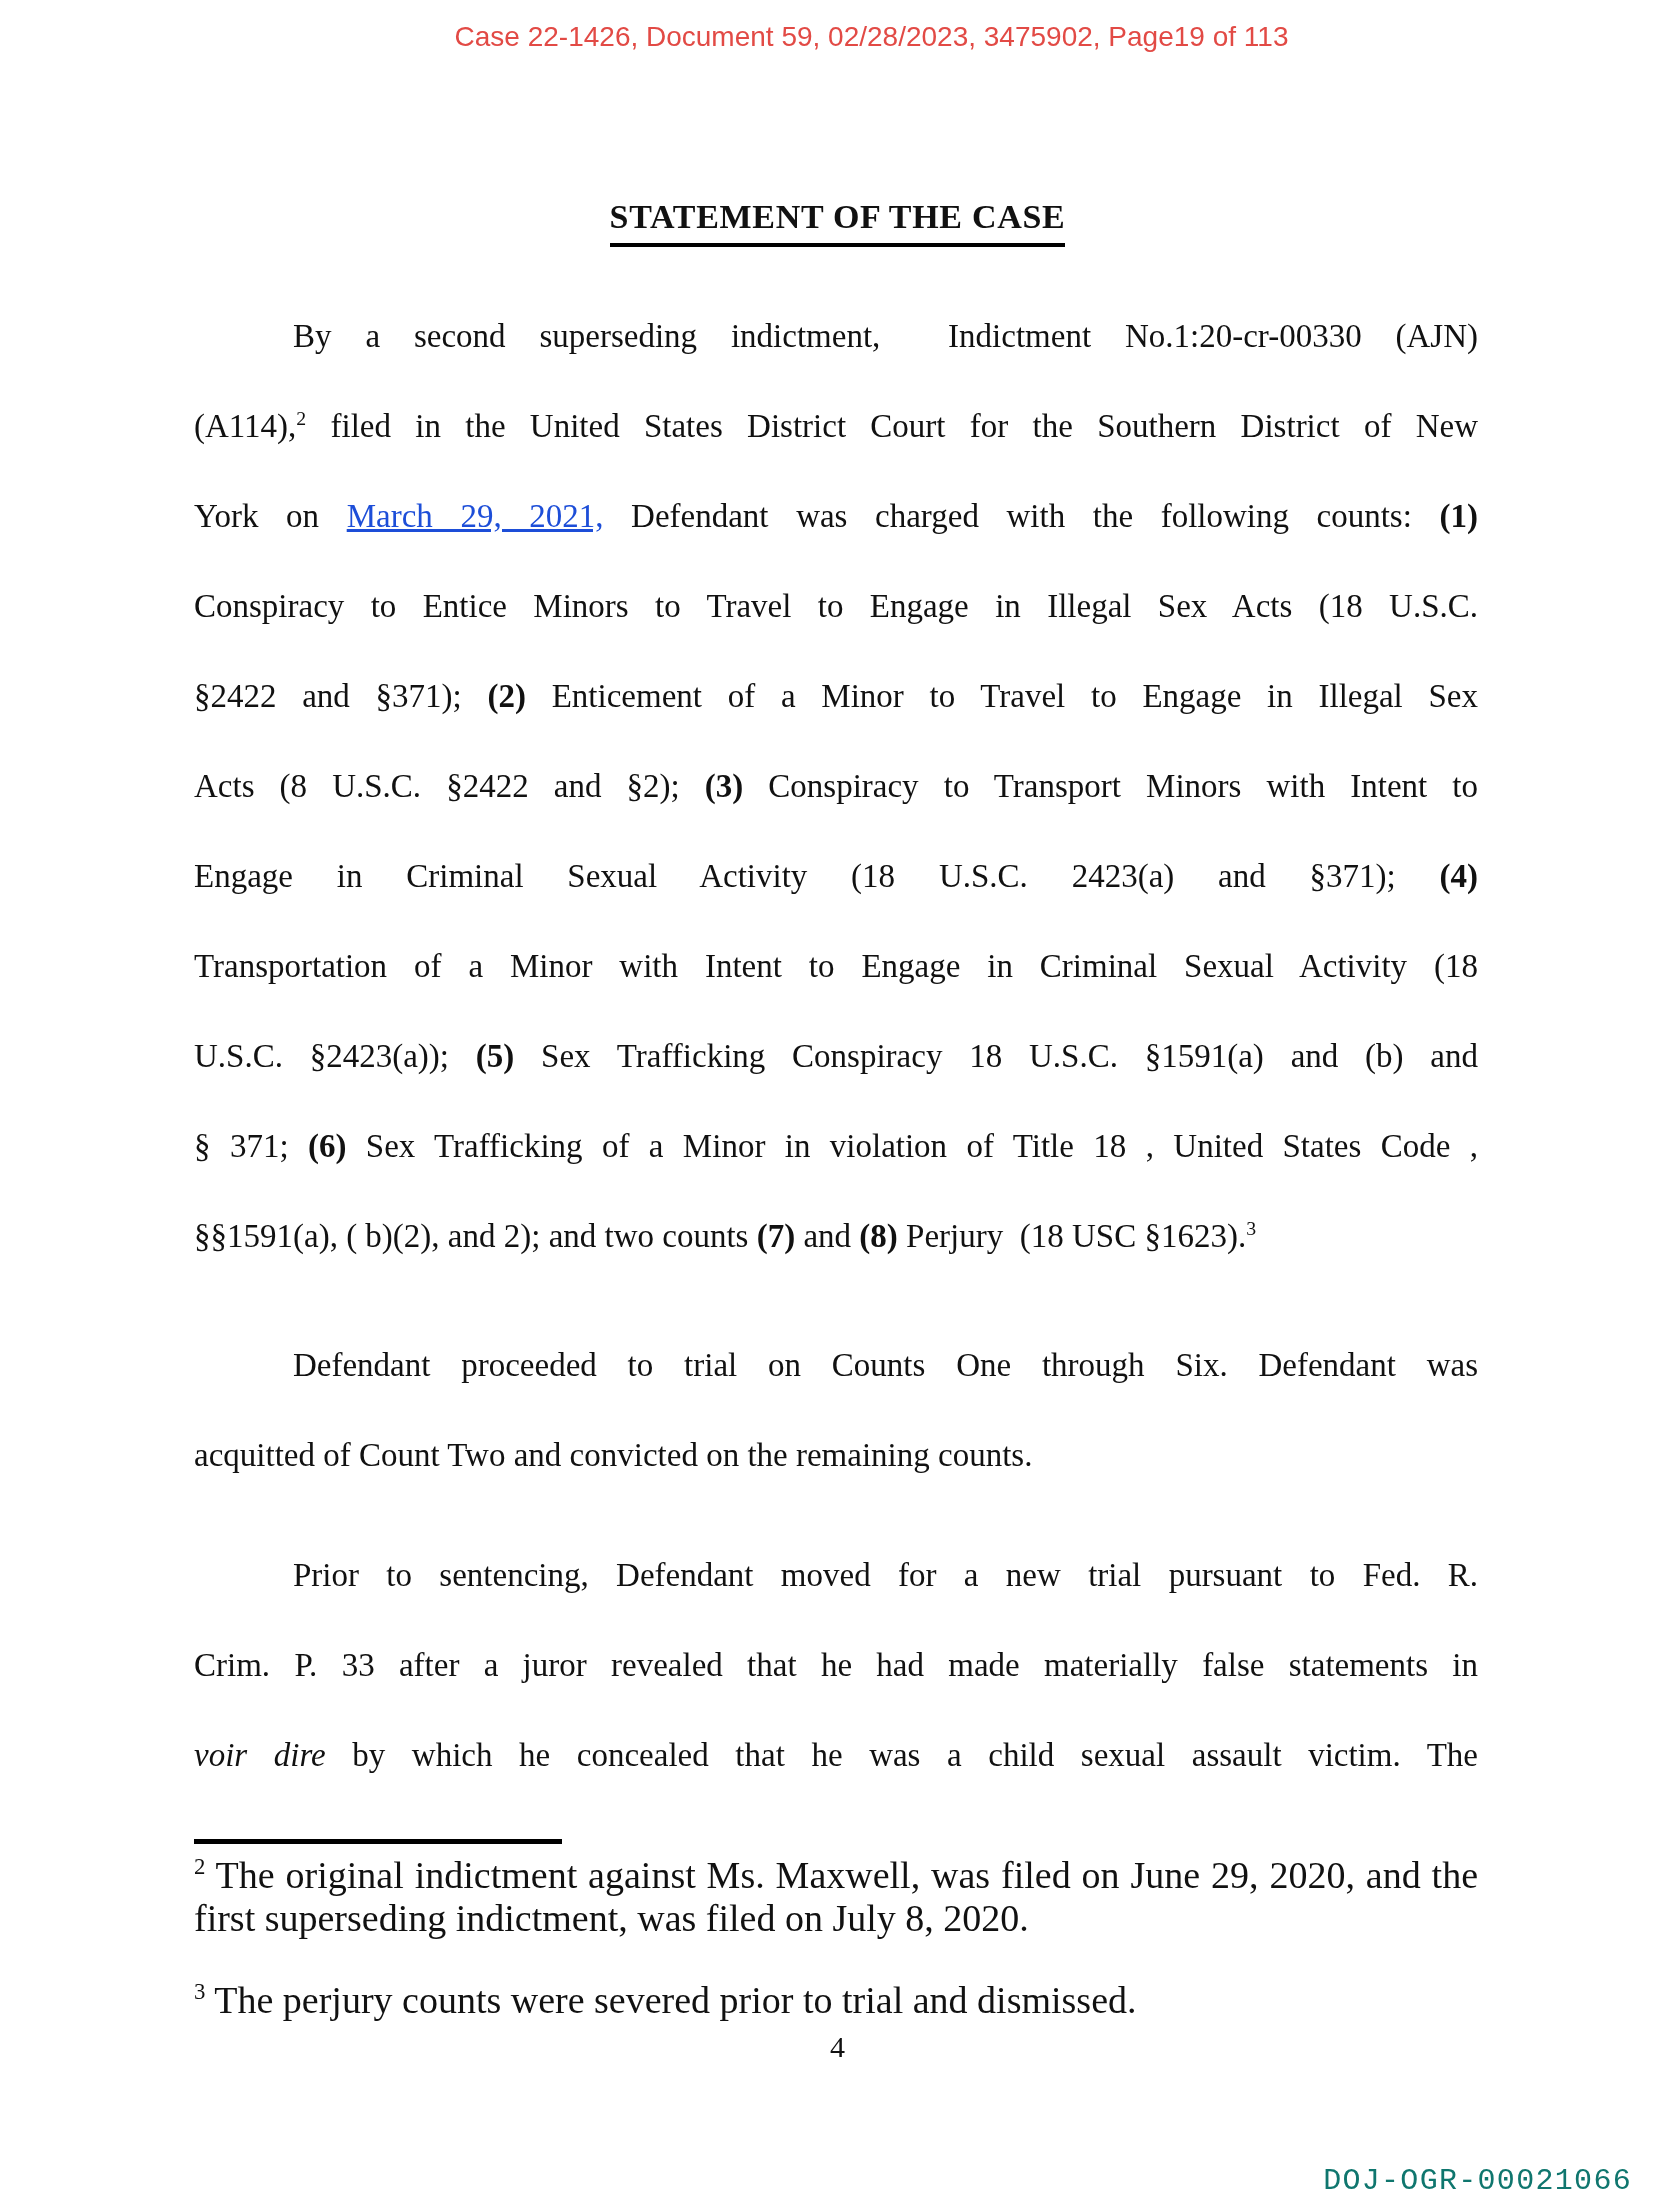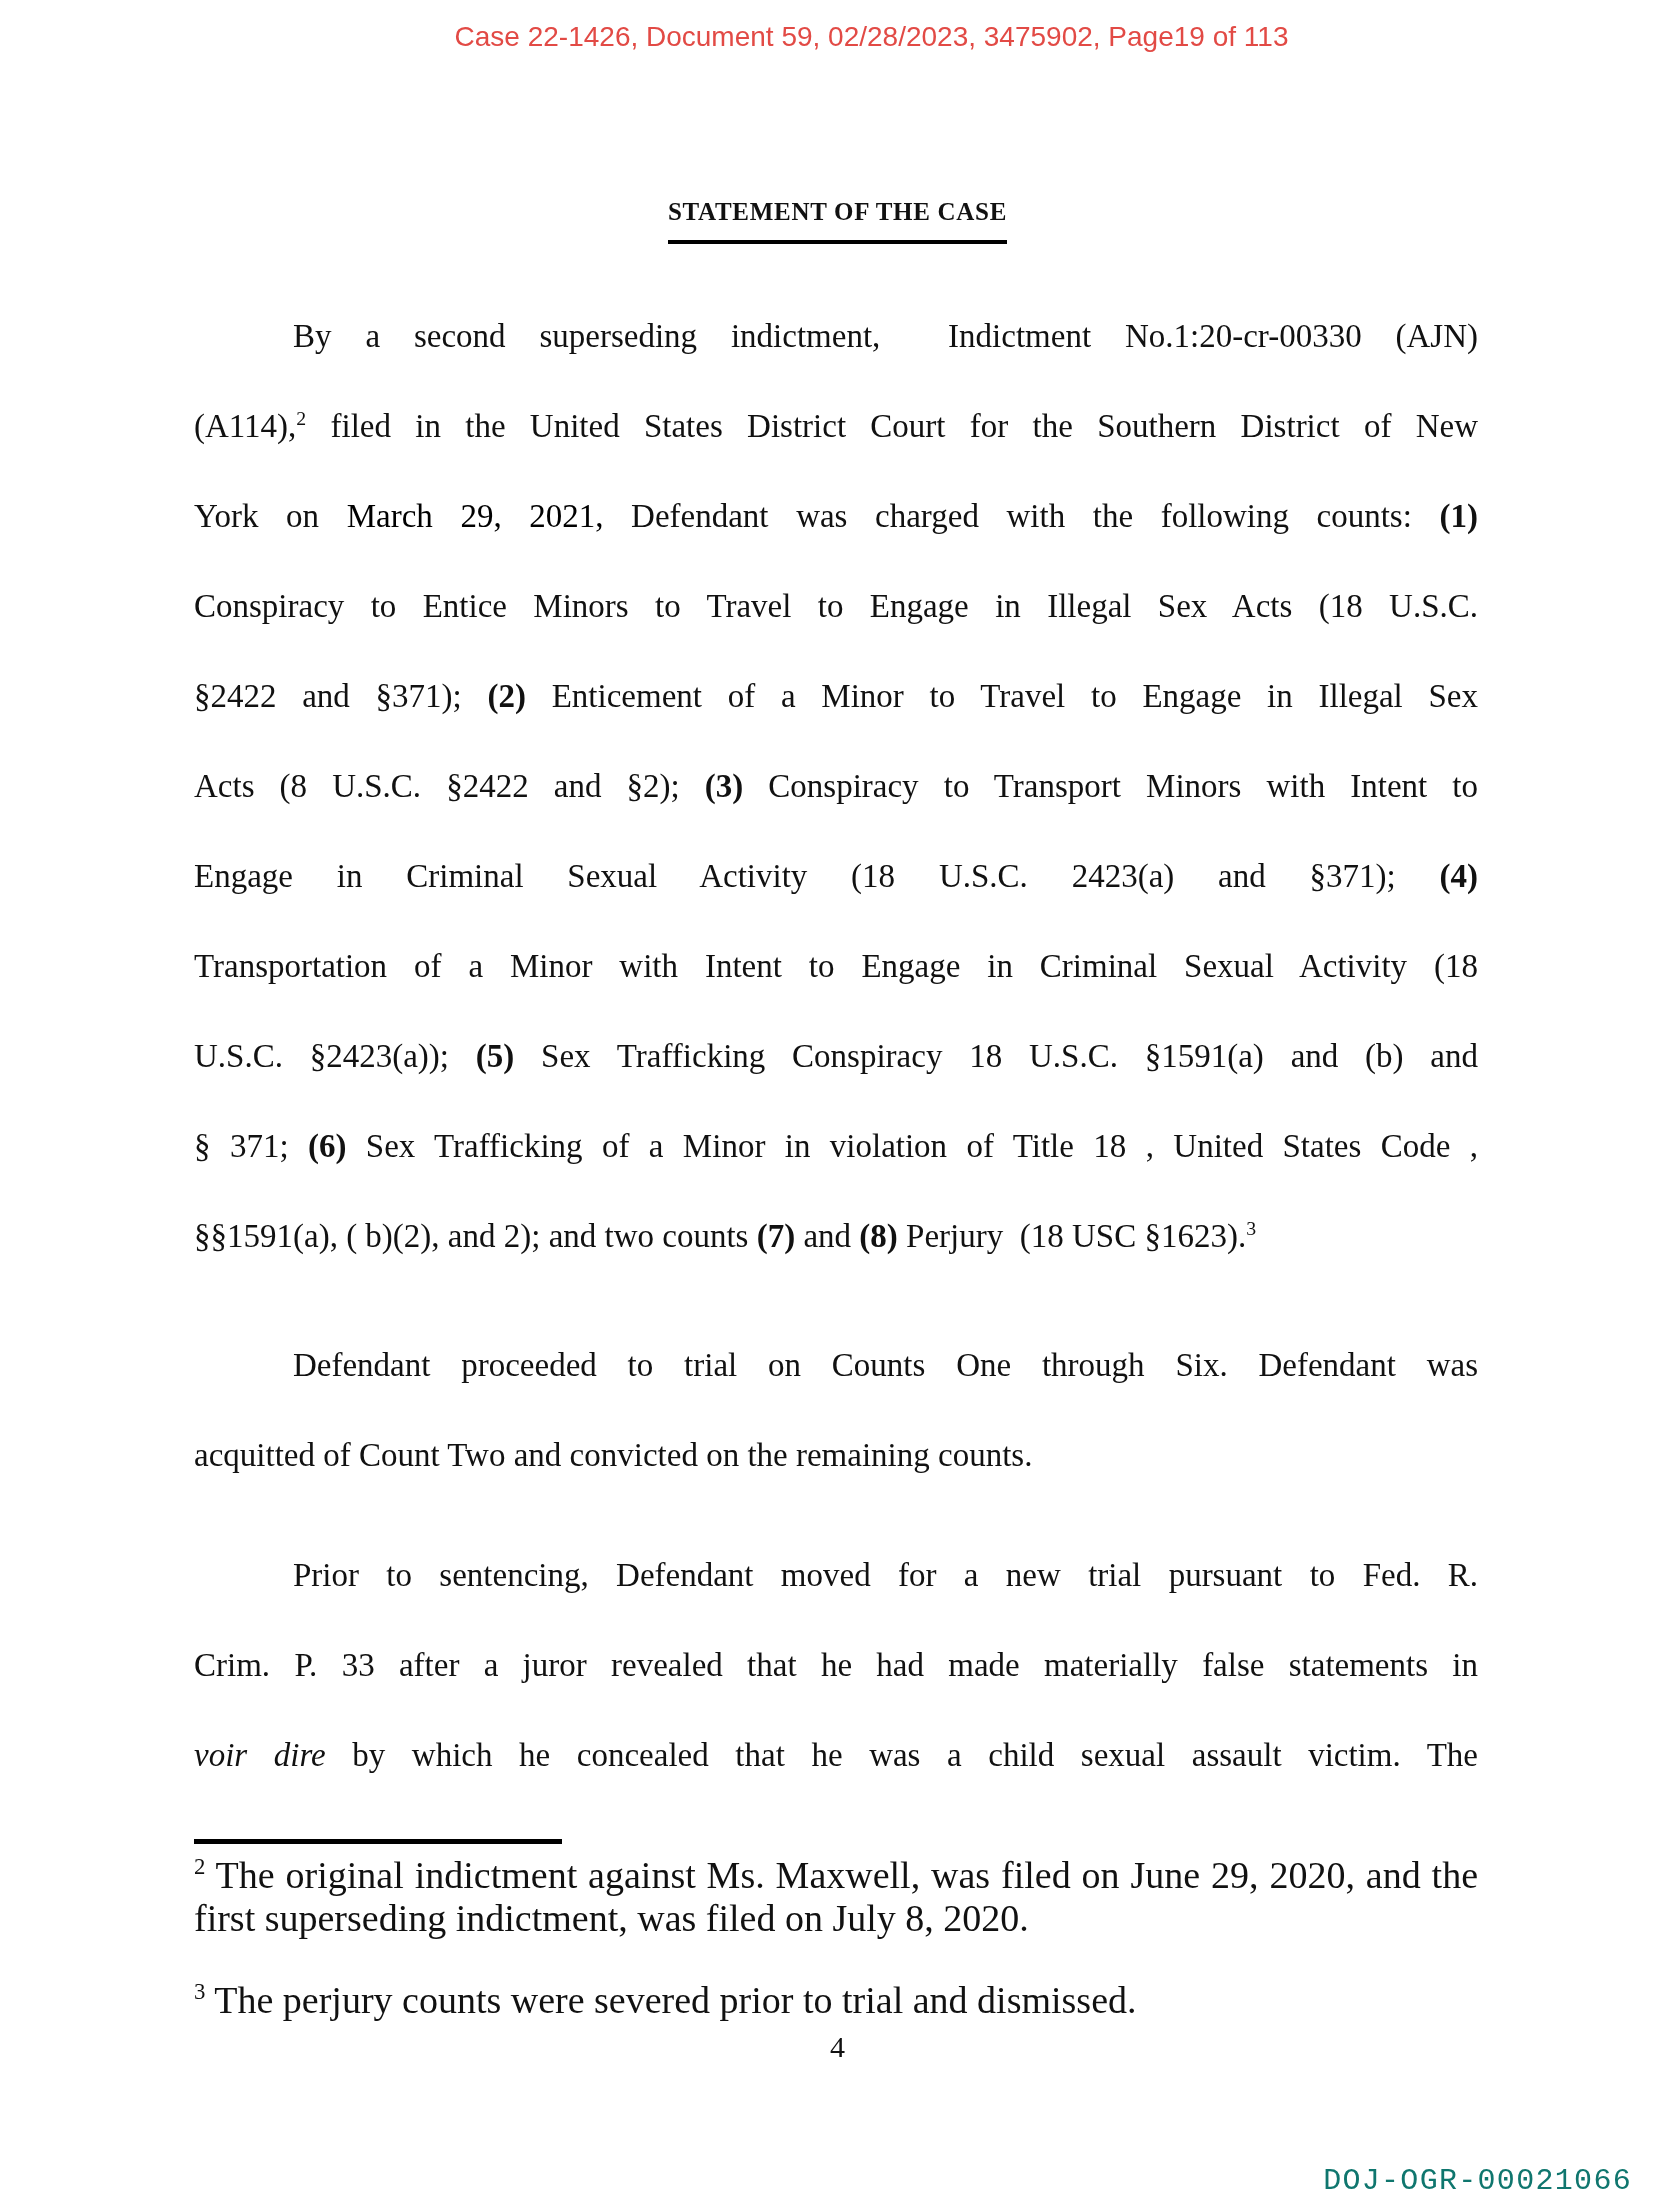--- a/index.html
+++ b/index.html
@@ -16,38 +16,38 @@
     text-align:center;
     font-family:"Liberation Sans","DejaVu Sans",sans-serif;
     font-size:28px;line-height:33px;
   }
   .title{
     position:absolute;top:198px;left:0;width:1675px;
     text-align:center;
   }
   .title-text{
     display:inline-block;
-    font-size:25px;font-weight:700;
+    font-size:34px;font-weight:700;
     letter-spacing:0.7px;
     border-bottom:4.6px solid #000;
-    padding-bottom:14px;
+    padding-bottom:7px;
   }
   .body-text{
     position:absolute;top:291px;left:194px;width:1284px;
     font-size:33px;line-height:90px;
   }
   .para{margin:0;}
   .para + .para{margin-top:39px;}
   .para:nth-child(3){margin-top:30px;}
   .para.indent .line:first-child{text-indent:99px;}
   .line{height:90px;overflow:hidden;}
   .line.j{text-align:justify;text-align-last:justify;-moz-text-align-last:justify;}
   .b{font-weight:700;}
   .i{font-style:italic;}
-  .gray{color:#000000;}
+  .gray{color:#1d4ed8;text-decoration:underline;}
   .sup{vertical-align:super;font-size:60%;line-height:0;}
   .fn-rule{
     position:absolute;top:1839px;left:194px;
     width:368px;height:4.6px;background:#000;
   }
   .footnotes{
     position:absolute;top:1854px;left:194px;width:1284px;
     font-size:38px;line-height:43px;
   }
   .footnotes .line{height:43px;}

